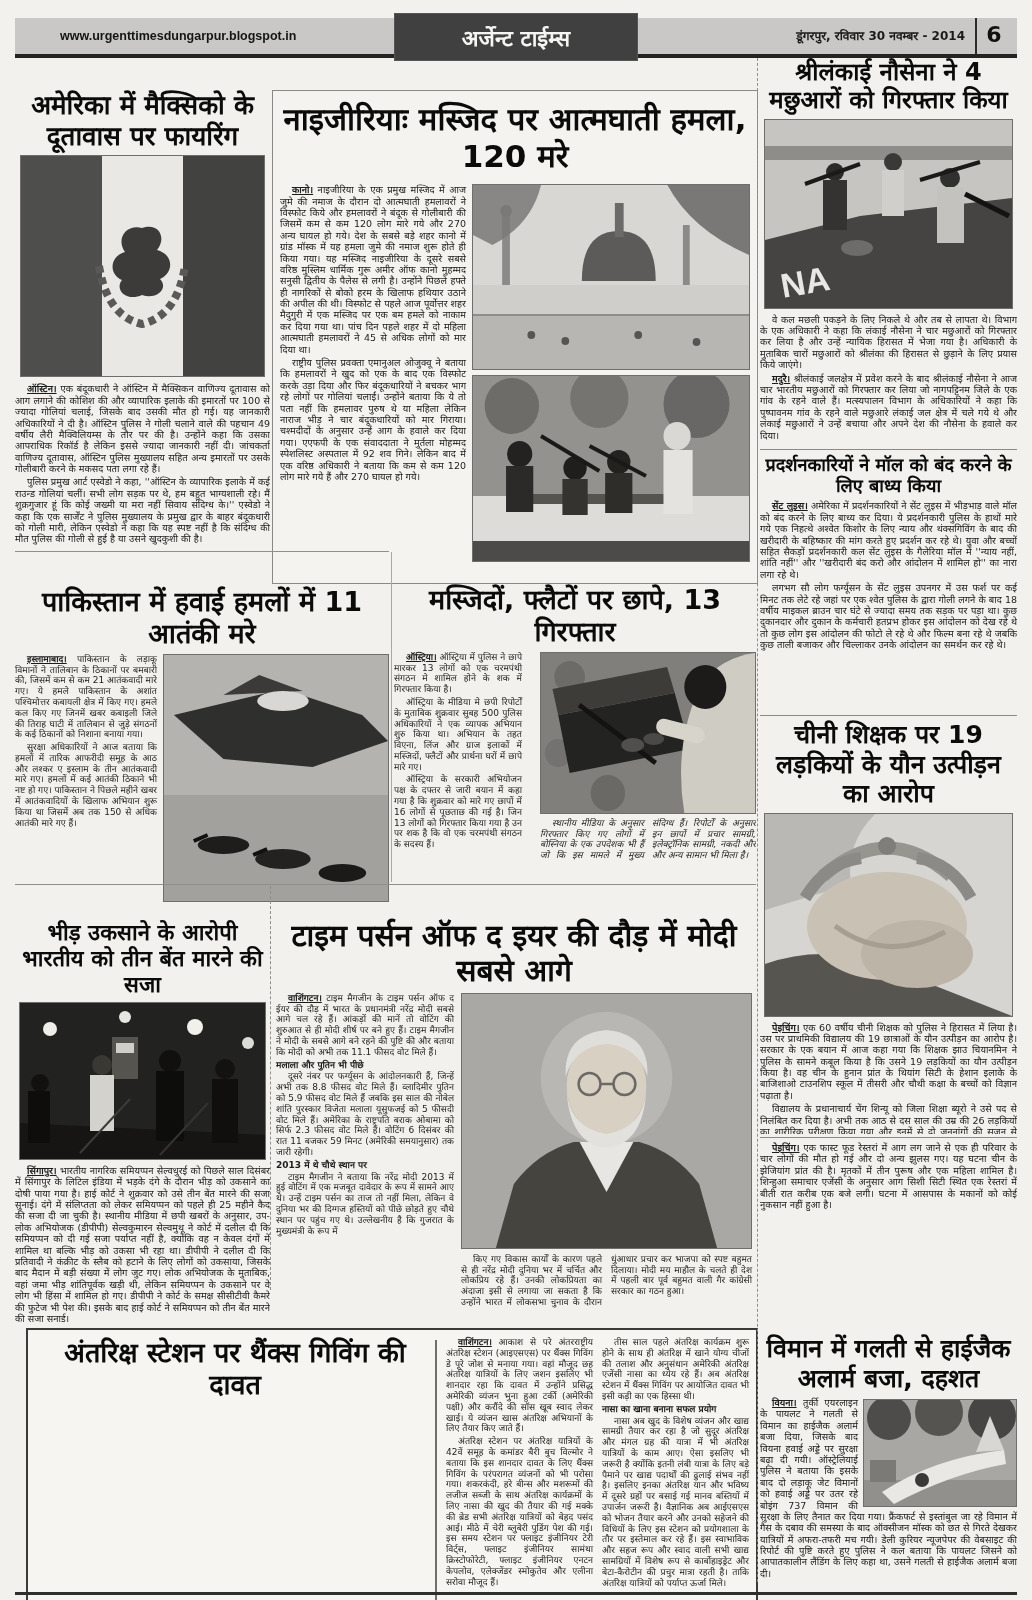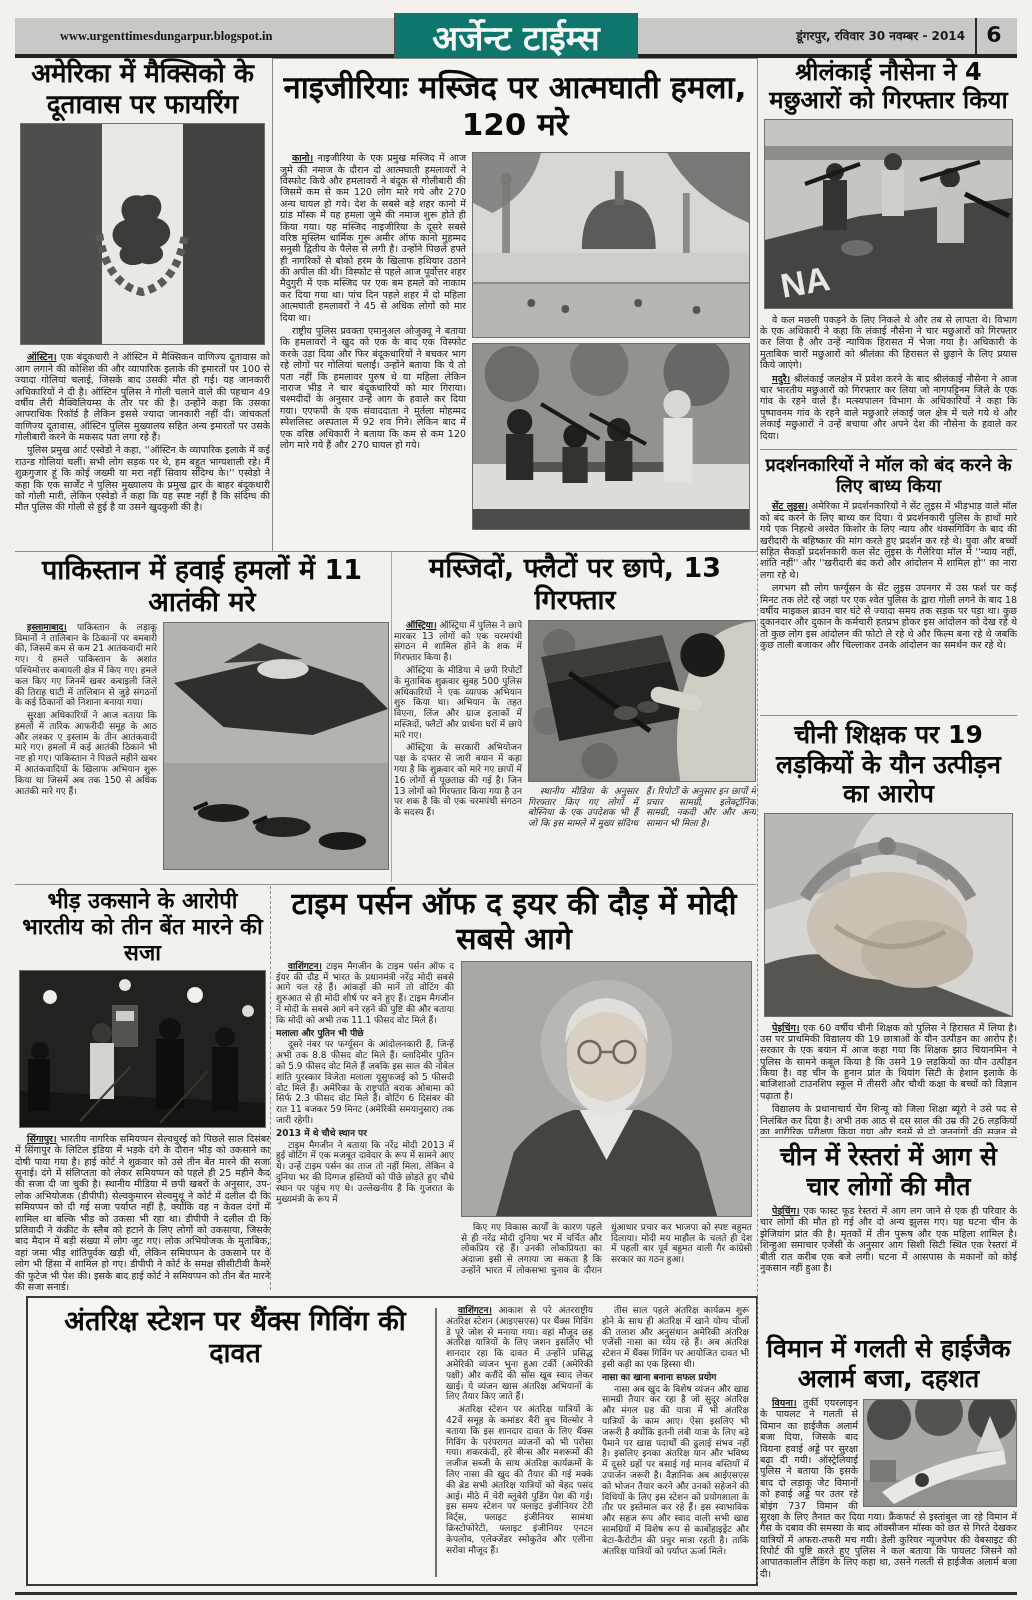--- a/index.html
+++ b/index.html
@@ -2,30 +2,30 @@
 <html lang="hi"><head>
 <meta charset="utf-8">
 <style>
   html,body{margin:0;padding:0;background:#ffffff;}
   .page{position:relative;width:1032px;height:1600px;background:#f2f1ee;overflow:hidden;
         font-family:"DejaVu Sans",sans-serif;color:#1c1c1a;}
   
   .header-bar{position:absolute;left:15px;top:18px;width:1002px;height:36px;
       background:#c9c8c6;border-bottom:4px solid #232321;}
   .site-url{position:absolute;left:45px;top:0;height:52px;line-height:36px;
-      font-family:Liberation Serif, serif;font-weight:bold;font-size:12.5px;color:#151513;}
+      font-family:Liberation Sans, sans-serif;font-weight:bold;font-size:12.5px;color:#151513;}
   .masthead{position:absolute;left:50%;transform:translateX(-50%);top:-5px;width:242px;height:46px;
-      background:#0f766e;border:1px solid #555;color:#f5f5f3;font-size:34px;font-weight:bold;
+      background:#404040;border:1px solid #555;color:#f5f5f3;font-size:22px;font-weight:bold;
       display:flex;align-items:center;justify-content:center;}
   .edition{position:absolute;right:52px;top:0;height:36px;line-height:36px;
       font-weight:bold;font-size:12px;color:#1a1a18;margin-left:32px;}
   .pagenum{position:absolute;right:6px;top:0;height:36px;width:34px;line-height:34px;text-align:center;
       font-size:22px;font-weight:bold;border-left:2px solid #2c2c2a;color:#111;}
   
-  .art{position:absolute;overflow:hidden;}
+  .art{position:absolute;overflow:hidden;margin-top:32px;}
   h2{margin:0 0 4px;font-weight:bold;text-align:center;line-height:1.18;color:#0b0b0a;}
   .bt{font-size:9.5px;line-height:1.2;text-align:justify;color:#1d1d1b;}
   .bt p{margin:0 0 2px;text-indent:12px;}
   .bt .subhd{font-weight:bold;text-indent:0;text-align:left;margin:2px 0 1px;}
   .dl{font-weight:bold;text-decoration:underline;}
   .photo{border:1px solid #6f6e6c;background:#cfcecb;overflow:hidden;}
   .photo svg{display:block;width:100%;height:100%;}
   .hsep{position:absolute;border-top:1px solid #8f8e8c;}
   .vsep{position:absolute;border-left:1px dashed #8f8e8c;}
   .vsol{position:absolute;border-left:1px solid #a9a8a6;}
@@ -51,21 +51,21 @@
   .rc-fire{height:192px;} .rc-fire h2{font-size:25px;}
   .rc-hijack{height:264px;} .rc-hijack h2{font-size:25px;}
   .hj-photo{float:right;width:152px;height:106px;margin:2px 0 3px 5px;}
   .a-pakistan{left:15px;top:554px;width:374px;height:328px;}
   .a-pakistan h2{font-size:27px;}
   .pk-row{display:flex;gap:6px;}
   .pk-text{width:142px;font-size:9px;}
   .pk-photo{flex:1;height:246px;}
   .a-austria{left:394px;top:552px;width:362px;height:330px;}
   .a-austria h2{font-size:27px;}
-  .at-row{display:flex;gap:6px;}
+  .at-row{display:flex;gap:18px;}
   .at-col1{width:128px;font-size:9px;}
   .at-right{flex:1;}
   .at-photo{height:160px;margin-bottom:4px;}
   .at-cont{columns:2;column-gap:8px;font-size:9px;font-style:italic;}
   .a-caning{left:15px;top:888px;width:255px;height:402px;}
   .a-caning h2{font-size:22px;}
   .cn-photo{width:245px;height:156px;margin:2px auto 5px;}
   .a-modi{left:272px;top:886px;width:484px;height:404px;}
   .a-modi h2{font-size:30px;}
   .md-row{display:flex;gap:7px;padding:0 4px;}
@@ -212,21 +212,20 @@
           <circle cx="122" cy="32" r="9" fill="#7f7e7b"></circle>
         </svg>
       </div>
       <div class="bt">
         <p><span class="dl">पेइचिंग।</span> <span>एक 60 वर्षीय चीनी शिक्षक को पुलिस ने हिरासत में लिया है। उस पर प्राथमिकी विद्यालय की 19 छात्राओं के यौन उत्पीड़न का आरोप है। सरकार के एक बयान में आज कहा गया कि शिक्षक झाउ चियानमिन ने पुलिस के सामने कबूल किया है कि उसने 19 लड़कियों का यौन उत्पीड़न किया है। वह चीन के हुनान प्रांत के थियांग सिटी के हेशान इलाके के बाजिशाओ टाउनशिप स्कूल में तीसरी और चौथी कक्षा के बच्चों को विज्ञान पढ़ाता है।</span></p>
         <p>विद्यालय के प्रधानाचार्य चेंग शिन्यू को जिला शिक्षा ब्यूरो ने उसे पद से निलंबित कर दिया है। अभी तक आठ से दस साल की उम्र की 26 लड़कियों का शारीरिक परीक्षण किया गया और इनमें से दो जननांगों की सूजन से पीड़ित हैं। सरकारी समाचार एजेंसी शिन्हुआ के मुताबिक सरकार प्रभावित छात्राओं को मनोवैज्ञानिक सहायता मुहैया करा रही है।</p>
       </div>
     </section>
     <hr class="rc">
     <section class="rcart rc-fire">
-      <h2>चीन में रेस्तरां में आग से चार लोगों की मौत</h2>
       <div class="bt">
         <p><span class="dl">पेइचिंग।</span> <span>एक फास्ट फूड रेस्तरां में आग लग जाने से एक ही परिवार के चार लोगों की मौत हो गई और दो अन्य झुलस गए। यह घटना चीन के झेजियांग प्रांत की है। मृतकों में तीन पुरूष और एक महिला शामिल है। शिन्हुआ समाचार एजेंसी के अनुसार आग सिशी सिटी स्थित एक रेस्तरां में बीती रात करीब एक बजे लगी। घटना में आसपास के मकानों को कोई नुकसान नहीं हुआ है।</span></p>
       </div>
     </section>
     <section class="rcart rc-hijack">
       <h2>विमान में गलती से हाईजैक अलार्म बजा, दहशत</h2>
       <div class="bt">
         <div class="photo hj-photo">
           <svg viewBox="0 0 152 106" preserveAspectRatio="none">
             <rect width="152" height="106" fill="#a8a7a4"></rect>

